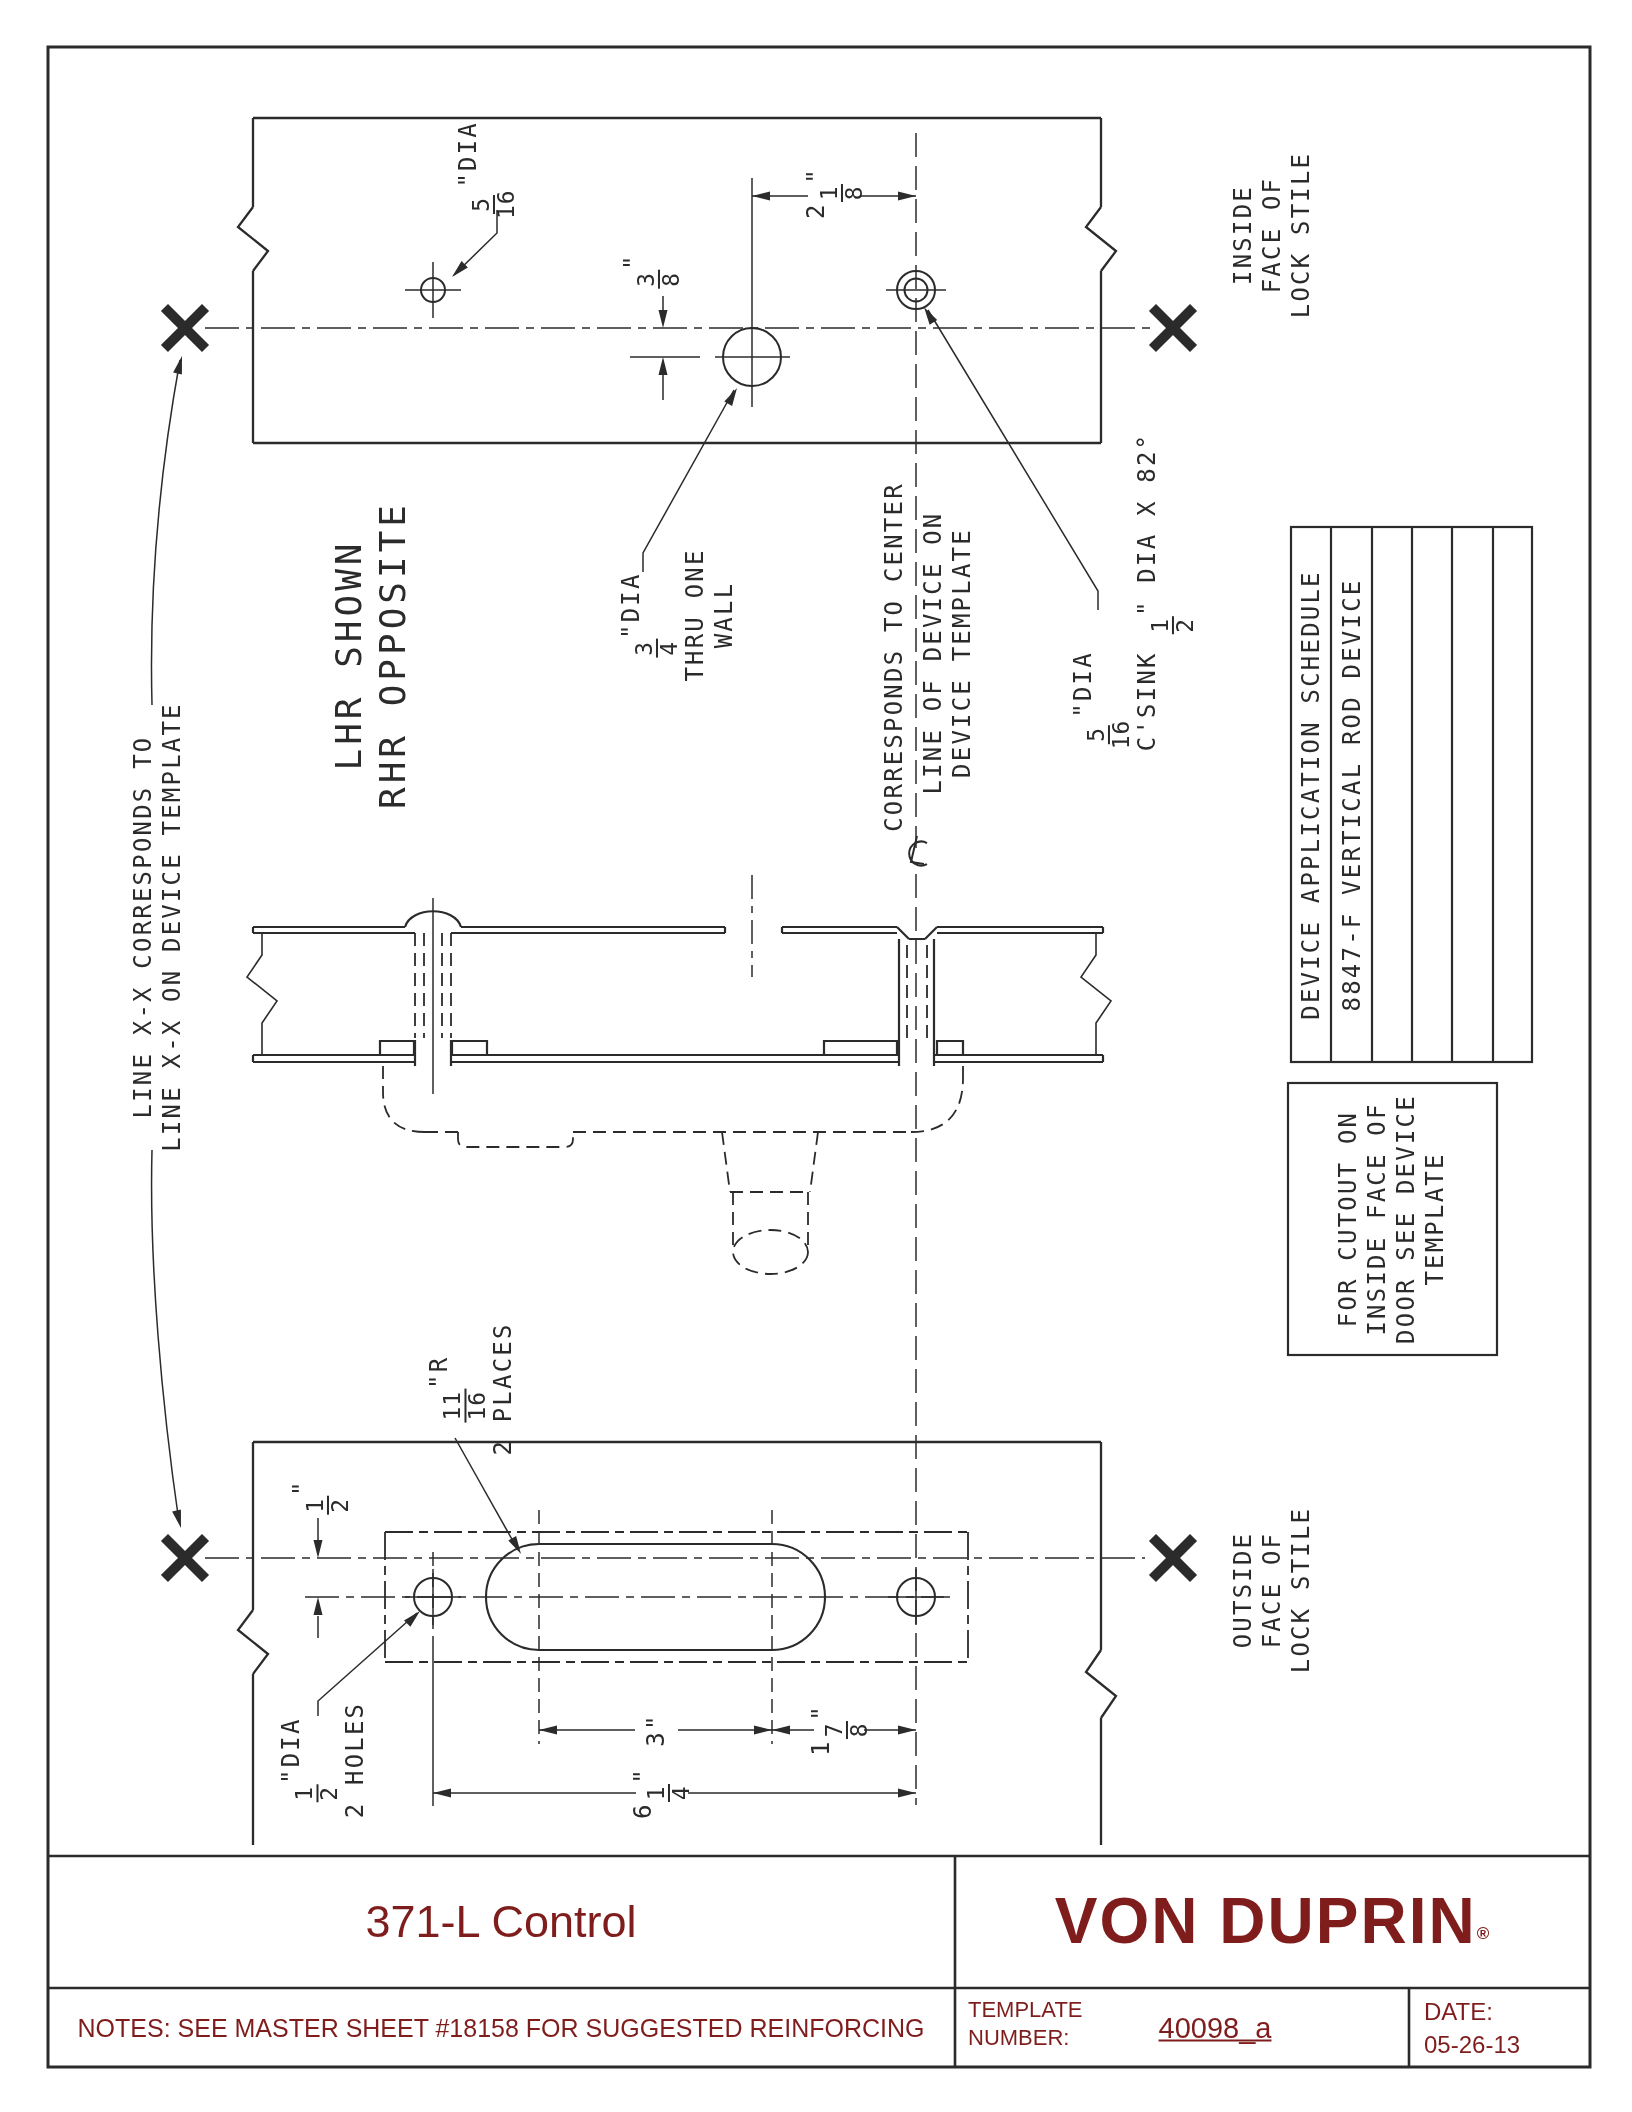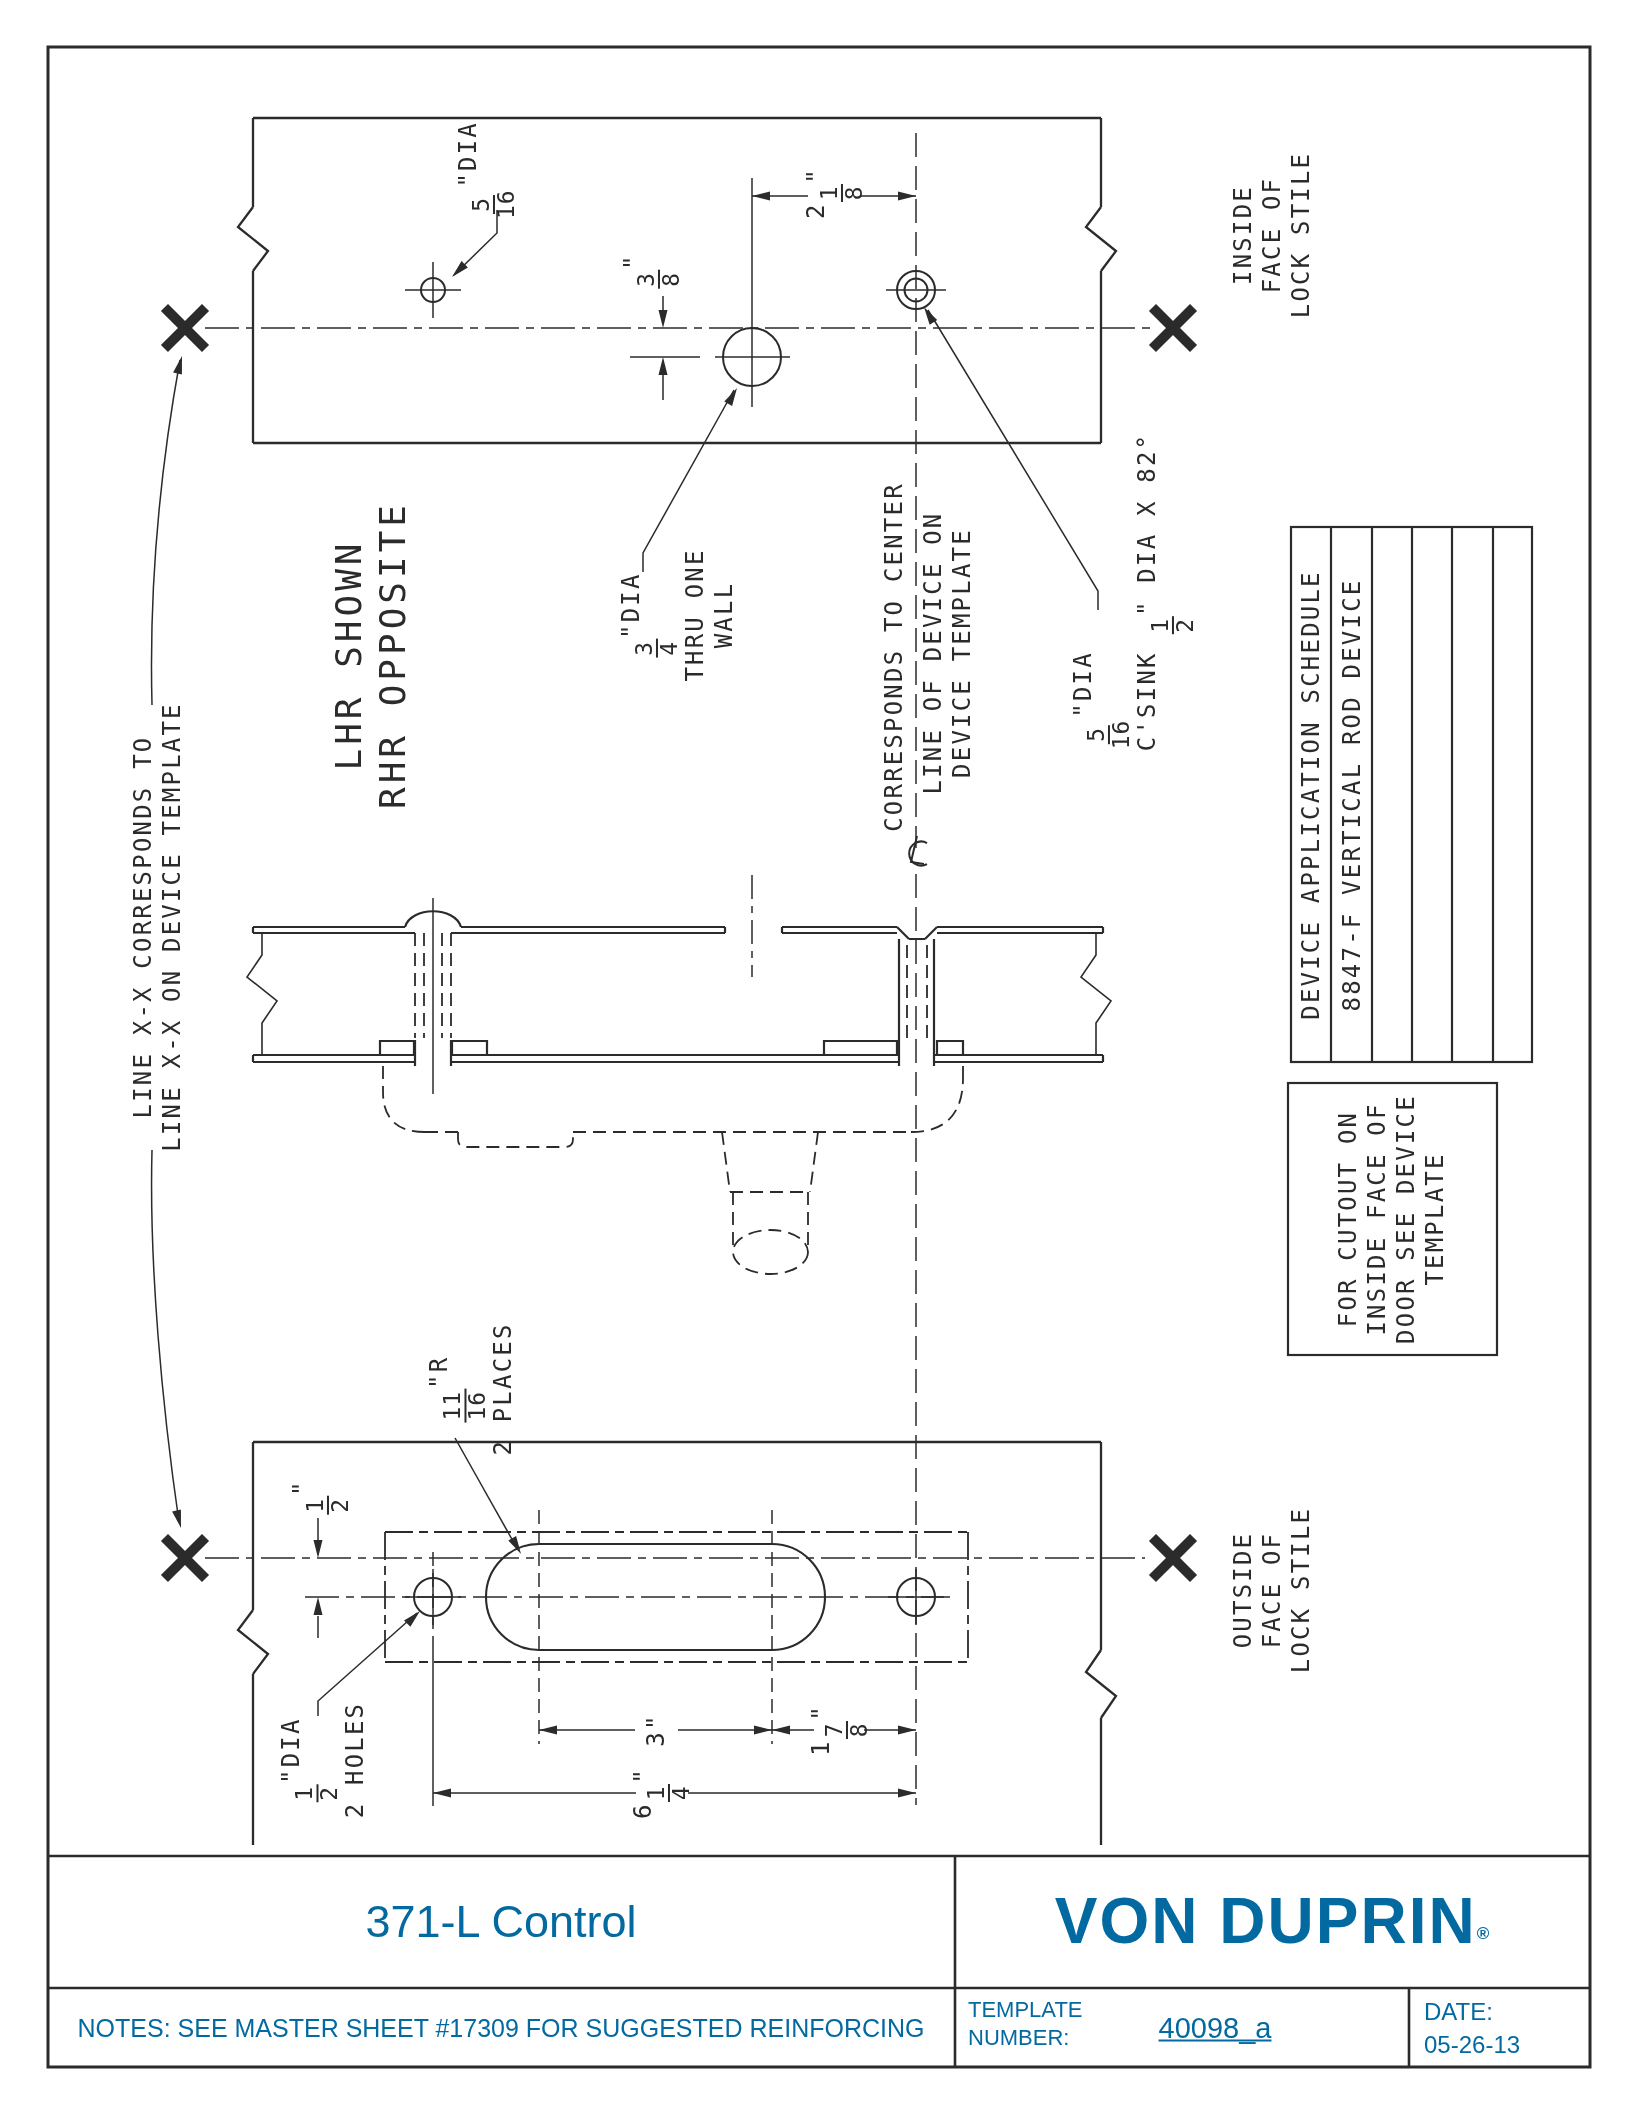--- a/index.html
+++ b/index.html
@@ -8,21 +8,21 @@
   svg{position:absolute;left:0;top:0;}
   .rlab{position:absolute;transform:translate(-50%,-50%) rotate(-90deg);
         font-family:"DejaVu Sans Mono",monospace;font-size:24px;letter-spacing:2.2px;
         line-height:29px;text-align:center;white-space:nowrap;color:#2b2b2b;}
   .big{font-size:36px;letter-spacing:4px;line-height:44px;}
   .left{text-align:left;}
   .fr{display:inline-flex;flex-direction:column;align-items:center;line-height:1.02;
       vertical-align:-0.55em;font-size:0.95em;letter-spacing:1px;}
   .fr .n{border-bottom:2px solid currentColor;padding:0 2px;}
   .fr .d{padding:0 2px;}
-  .hlab{position:absolute;color:#0369a1;}
+  .hlab{position:absolute;color:#7f1d1d;}
   .tb-title{font-size:45px;}
   .tb-notes{font-size:25px;}
   .brand{font-size:64px;font-weight:bold;letter-spacing:2px;font-family:"Liberation Sans",sans-serif;}
   .brand-reg{font-size:17px;font-weight:bold;vertical-align:4px;letter-spacing:0;}
   .small-cap{font-size:22px;line-height:28px;}
   .tnum{font-size:29px;text-decoration:underline;}
   .datecap{font-size:24px;line-height:34px;}
   .ctr{transform:translate(-50%,-50%);}
 </style>
 </head>
@@ -248,19 +248,19 @@
 <div class="rlab fmt" style="left:661px;top:1793px;">6<span class="fr">
         <span class="n">1</span>
         <span class="d">4</span>
       </span>"</div>
 <div class="rlab fmt" style="left:1272px;top:1590px;">OUTSIDE<br>FACE OF<br>LOCK STILE</div>
 
 <div class="hlab ctr tb-title" style="left:501px;top:1922px;">371-L Control</div>
 <div class="hlab ctr" style="left:1272px;top:1921px;white-space:nowrap;">
   <span class="brand">VON DUPRIN</span><span class="brand-reg">®</span>
 </div>
-<div class="hlab ctr tb-notes" style="left:501px;top:2028px;white-space:nowrap;">NOTES: SEE MASTER SHEET #17309 FOR SUGGESTED REINFORCING</div>
+<div class="hlab ctr tb-notes" style="left:501px;top:2028px;white-space:nowrap;">NOTES: SEE MASTER SHEET #18158 FOR SUGGESTED REINFORCING</div>
 <div class="hlab small-cap fmt" style="left:968px;top:1996px;">TEMPLATE<br>NUMBER:</div>
 <div class="hlab ctr tnum" style="left:1215px;top:2028px;">40098_a</div>
 <div class="hlab datecap" style="left:1424px;top:1995px;text-align:center;">DATE:</div>
 <div class="hlab datecap" style="left:1424px;top:2028px;">05-26-13</div>
 
 </div>
 
 </body></html>

